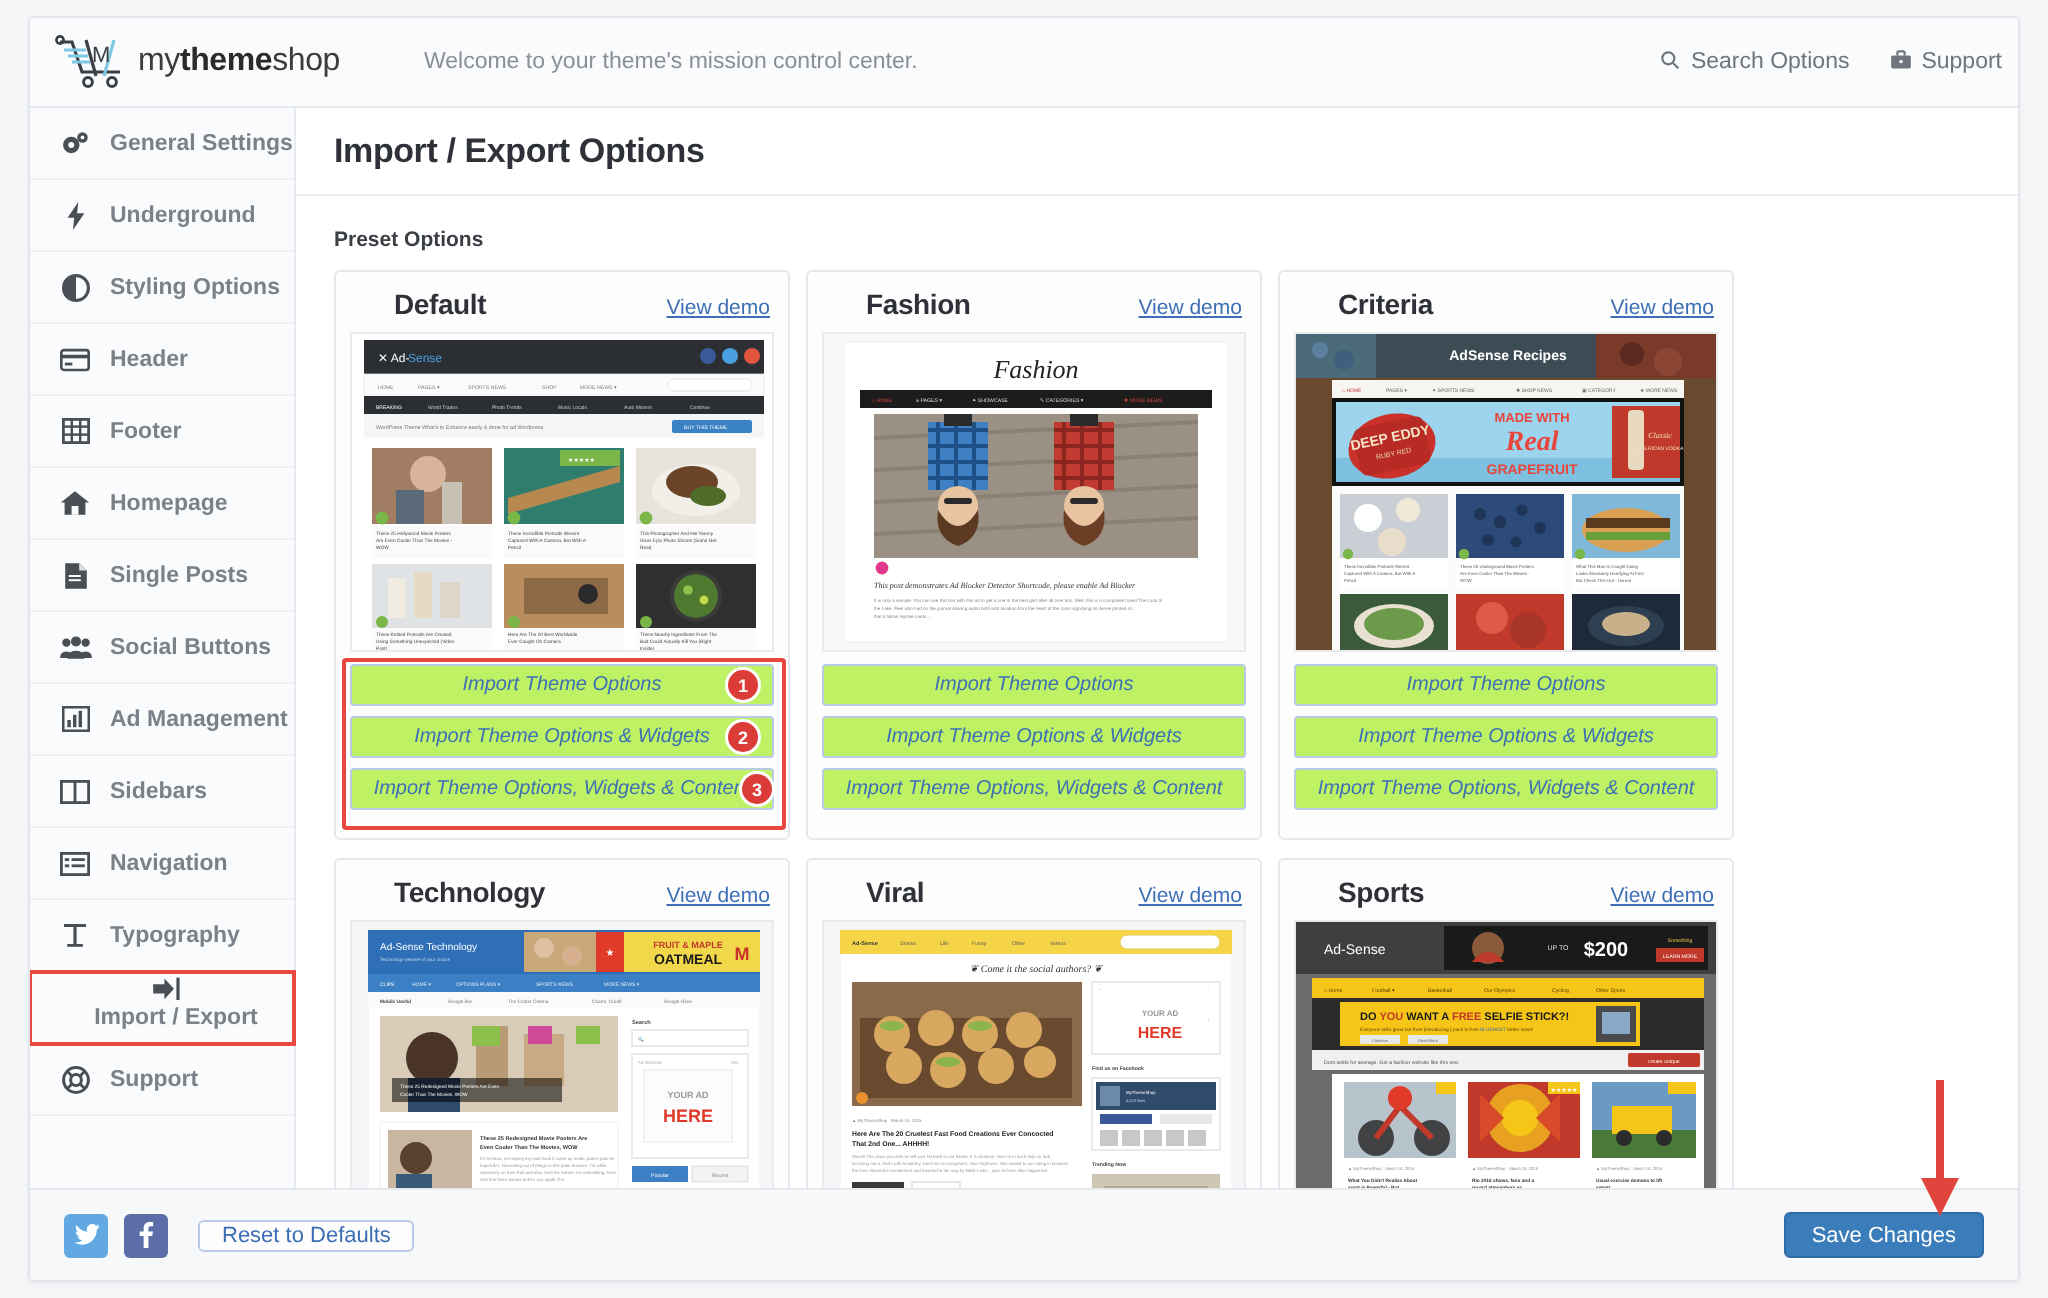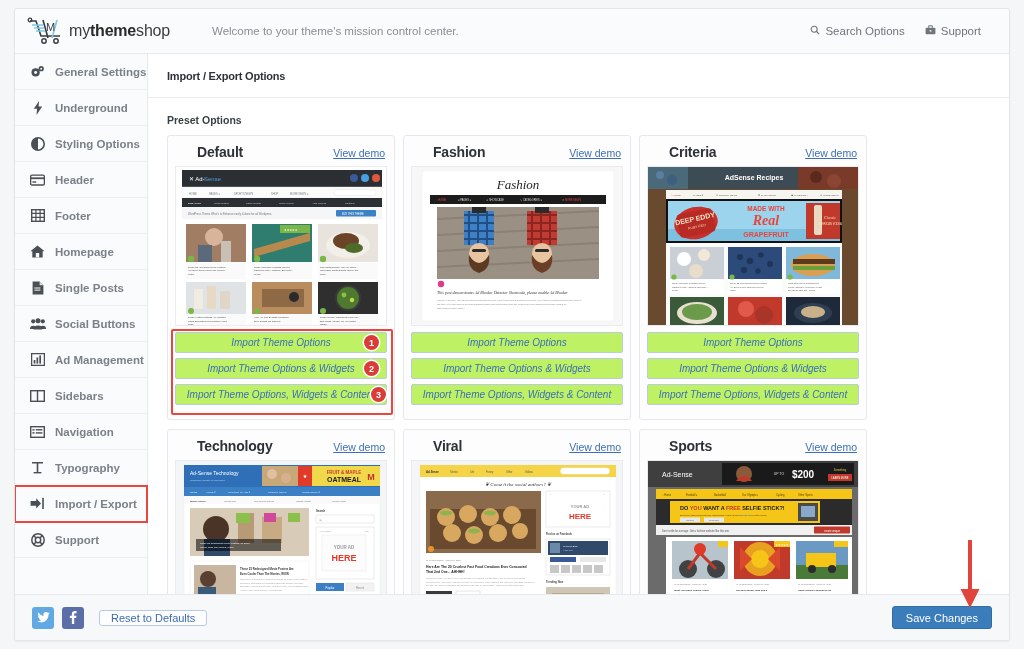--- a/index.html
+++ b/index.html
@@ -39,21 +39,21 @@
     font-size: 16px; color: #2b2b2b; letter-spacing: -.2px;
     margin-left: 2px;
   }
   .brand-text b { font-weight: 700; }
   .brand-text span.light { color: #3c3c3c; font-weight: 400; }
   .welcome {
     margin-left: 42px;
     font-size: 11.5px; color: #8a8f96;
   }
   .topbar-right {
-    margin-left: auto; margin-right: 28px;
+    margin-left: auto; margin-right: 8px;
     display: flex; gap: 20px;
   }
   .topbar-link {
     font-size: 11.5px; color: #6f757c;
     display: flex; align-items: center; gap: 5px;
     cursor: pointer;
   }
 
   
   .sidebar {
@@ -77,36 +77,37 @@
     width: 17px; height: 16px;
     margin-right: 9px;
     display: flex; align-items: center; justify-content: center;
     color: #4a4f55;
     flex: 0 0 17px;
   }
   .side-item.active {
     outline: 2px solid #e8473f;
     outline-offset: -1px;
     z-index: 3;
+    flex-direction: column;
   }
 
   
   .content {
     position: absolute; left: 133px; top: 45px;
     width: 861px; height: 541px;
     background: #ffffff;
   }
   .page-head {
     height: 44px;
     border-bottom: 1px solid #ebedf0;
     display: flex; align-items: center;
     padding-left: 19px;
   }
   .page-title {
-    font-size: 11px; font-weight: 700; color: #2e3238;
+    font-size: 17px; font-weight: 700; color: #2e3238;
     letter-spacing: -.2px;
   }
   .section-label {
     font-size: 10.5px; font-weight: 700; color: #3a3f45;
     margin: 16px 0 9px 19px;
   }
 
   .grid {
     margin-left: 19px;
     display: flex; flex-wrap: wrap;

